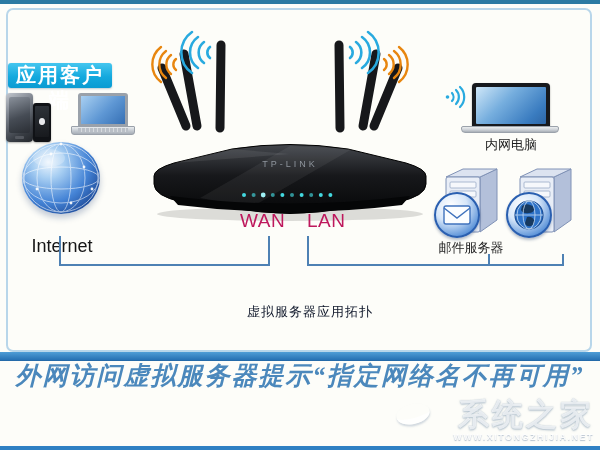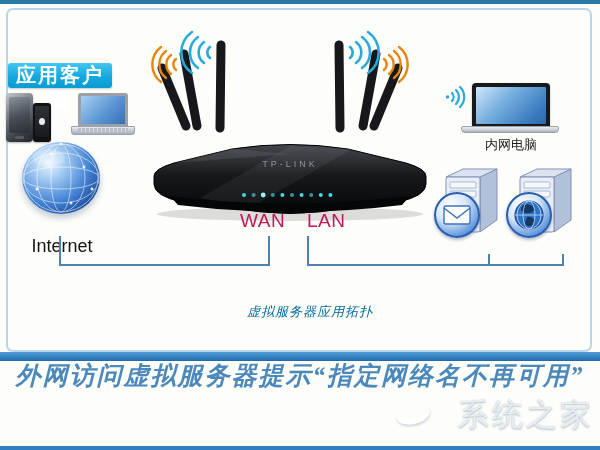--- a/index.html
+++ b/index.html
@@ -75,31 +75,31 @@
   .server-label { top:239px; font-size:13px; color:#1e1e1e; text-align:center; }
   #mail-label { left:429px; width:84px; }
   #web-label  { left:516px; width:84px; }
   .badge { width:46px; height:46px; border-radius:50%; border:2px solid #2a5fb0;
     background:radial-gradient(circle at 35% 28%, #ffffff 0%, #d6e6f9 40%, #5a92d8 78%, #2f6cc0 100%);
     box-shadow:0 2px 3px rgba(10,40,90,.3); }
   #mail-badge { left:434px; top:192px; }
   #web-badge  { left:506px; top:192px; }
 
   
-  #caption { left:200px; top:303px; width:220px; text-align:center; font-size:13px; color:#0369a1; letter-spacing:1px;font-style:italic; }
+  #caption { left:200px; top:303px; width:220px; text-align:center; font-size:13px; color:#0f172a; letter-spacing:1px; }
 
   
   #banner-bar { left:0; top:352px; width:600px; height:9px; background:linear-gradient(180deg,#4f9dd6 0%,#2973b5 85%,#2265a2 100%); }
   #banner-text { left:0; top:359px; width:600px; text-align:center; font-size:25px; letter-spacing:2px;
     font-family:"Liberation Serif","DejaVu Serif",serif; font-style:italic; font-weight:bold; color:#4b88bc; }
   #bottom-bar { left:0; top:446px; width:600px; height:4px; background:#2f80c3; }
 
   
   #watermark { right:6px; top:394px; width:190px; text-align:right; pointer-events:none; }
-  #wm-title { font-size:31px; font-weight:normal; letter-spacing:3px; color:rgba(255,255,255,.75);
+  #wm-title { font-size:31px; font-weight:bold; letter-spacing:3px; color:rgba(255,255,255,.75);
     text-shadow:0 1px 2px rgba(120,145,170,.55), 0 0 1px rgba(120,145,170,.5); }
   #wm-sub { margin-top:-4px; font-size:9px; font-weight:bold; letter-spacing:1.5px; color:rgba(255,255,255,.9);
     text-shadow:0 1px 1px rgba(130,150,175,.6); }
   #wm-logo { position:absolute; left:-8px; top:10px; width:34px; height:20px;
     border-bottom:6px solid rgba(255,255,255,.75); border-radius:50%; transform:rotate(-14deg);
     box-shadow:0 2px 2px rgba(130,150,175,.35); }
 </style>
 </head>
 <body>
 
@@ -269,25 +269,27 @@
       <circle cx="21" cy="21" r="14" fill="#2d72c8" stroke="#1d4f96" stroke-width="1.2"></circle>
       <path d="M14,12 q4,-3 8,-1 q5,1 4,5 q-1,3 -5,3 q-6,1 -8,-3 z" fill="#17395f"></path>
       <path d="M19,23 q5,-1 7,3 q1,4 -3,6 q-5,1 -6,-3 z" fill="#17395f"></path>
       <g fill="none" stroke="#cfe2f5" stroke-width="0.9" opacity="0.85">
         <ellipse cx="21" cy="21" rx="6" ry="14"></ellipse>
           <ellipse cx="21" cy="21" rx="12" ry="14"></ellipse>
         <line x1="7" y1="21" x2="35" y2="21"></line>
       </g>
     </svg>
   </div>
+  <div class="abs server-label" id="mail-label">邮件服务器</div>
 
   <div class="abs" id="caption">虚拟服务器应用拓扑</div>
 
   <div class="abs" id="banner-bar"></div>
   <div class="abs" id="banner-text">外网访问虚拟服务器提示“指定网络名不再可用”</div>
   <div class="abs" id="bottom-bar"></div>
 
   <div class="abs" id="watermark">
     <div id="wm-logo"></div>
     <div id="wm-title">系统之家</div>
+    <div id="wm-sub">WWW.XITONGZHIJIA.NET</div>
   </div>
 
 </div>
 
 </body></html>

